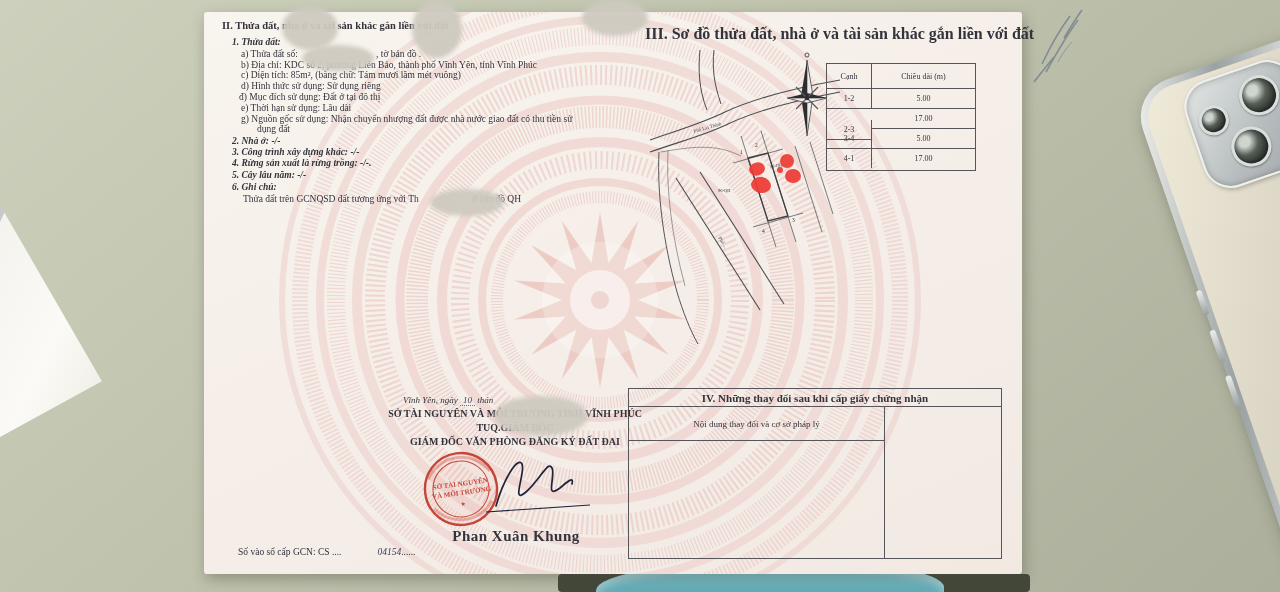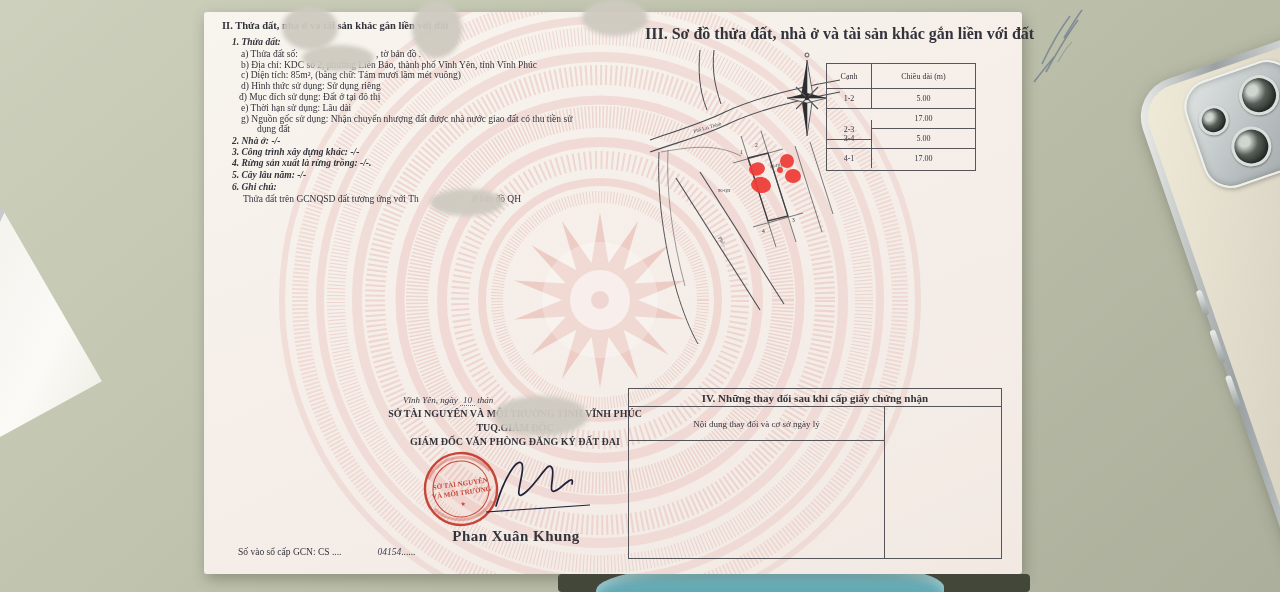--- a/index.html
+++ b/index.html
@@ -152,21 +152,21 @@
     <div class="cell" style="left:0;top:56px;width:44px;height:19px;border-right:1px solid #55555a;border-bottom:1px solid #55555a;">2-3</div>
     <div class="cell" style="left:45px;top:45px;width:103px;height:19px;border-bottom:1px solid #55555a;">17.00</div>
     <div class="cell" style="left:0;top:65px;width:44px;height:19px;border-right:1px solid #55555a;border-bottom:1px solid #55555a;">3-4</div>
     <div class="cell" style="left:45px;top:65px;width:103px;height:19px;border-bottom:1px solid #55555a;">5.00</div>
     <div class="cell" style="left:0;top:85px;width:44px;height:19px;border-right:1px solid #55555a;">4-1</div>
     <div class="cell" style="left:45px;top:85px;width:103px;height:19px;">17.00</div>
   </div>
 
   <div style="position:absolute;left:628px;top:388px;width:372px;height:169px;border:1px solid #55555a;">
     <div class="cell b" style="left:0;top:0;width:372px;height:17px;font-size:11px;border-bottom:1px solid #55555a;">IV. Những thay đổi sau khi cấp giấy chứng nhận</div>
-    <div class="cell" style="left:0;top:18px;width:255px;height:33px;font-size:9px;border-right:1px solid #55555a;border-bottom:1px solid #55555a;">Nội dung thay đổi và cơ sở ngày lý</div>
+    <div class="cell" style="left:0;top:18px;width:255px;height:33px;font-size:9px;border-right:1px solid #55555a;border-bottom:1px solid #55555a;">Nội dung thay đổi và cơ sở pháp lý</div>
     <div style="position:absolute;left:255px;top:52px;width:1px;height:117px;background:#55555a;"></div>
   </div>
 
   <div class="t i" style="left:403px;top:395px;font-size:9px;">
     <span>Vĩnh Yên, ngày</span>
     <span class="i" style="color:#3c3c58;border-bottom:1px dotted #777;padding:0 3px;">10</span>
     <span>thán</span>
   </div>
   <div class="t b" style="left:365px;top:408px;width:300px;text-align:center;font-size:10px;white-space:nowrap;">SỞ TÀI NGUYÊN VÀ MÔI TRƯỜNG TỈNH VĨNH PHÚC</div>
   <div class="t b" style="left:365px;top:422px;width:300px;text-align:center;font-size:10px;">TUQ.GIÁM ĐỐC</div>

